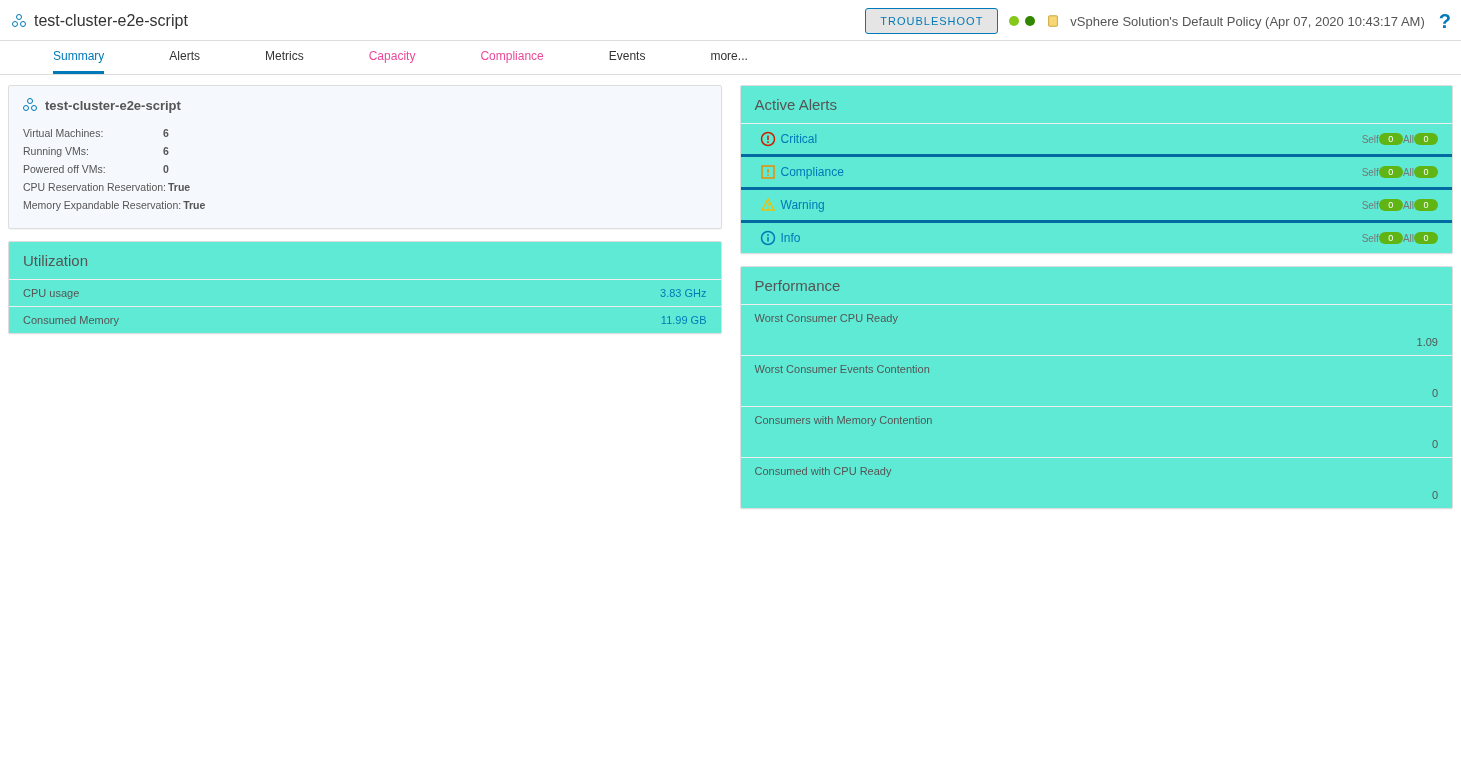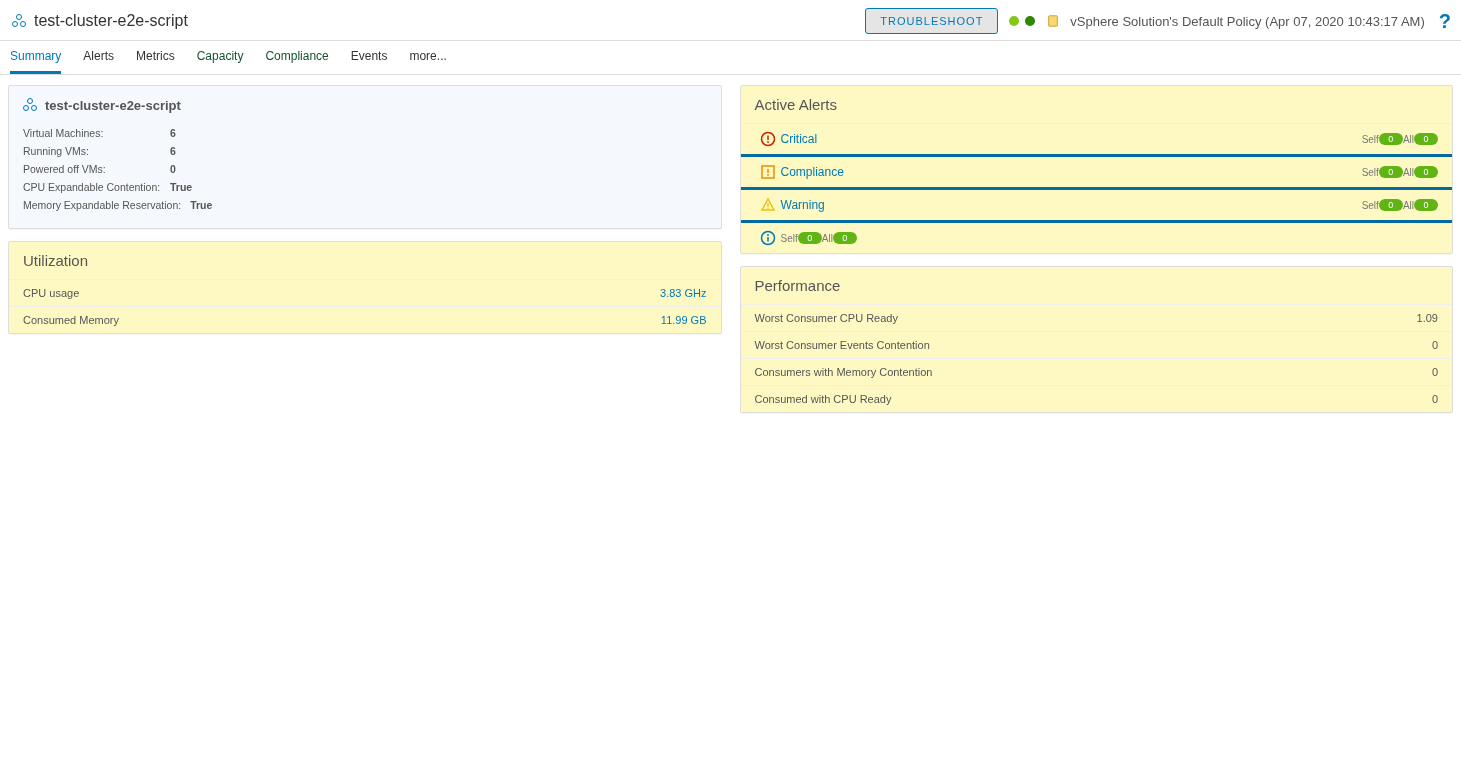--- a/index.html
+++ b/index.html
@@ -8,39 +8,39 @@
 .title-row { display: flex; align-items: center; gap: 6px; flex: 1; }
 .cluster-icon-svg { width: 18px; height: 18px; }
 .title { font-size: 16px; color: #333; font-weight: 400; }
 .header-right { display: flex; align-items: center; gap: 10px; }
 .troubleshoot-btn { border: 1px solid #0079b8; color: #0079b8; background: #e5e5e5; padding: 6px 14px; font-size: 11px; letter-spacing: 1px; cursor: pointer; border-radius: 3px; }
 .status-dots { display: flex; gap: 4px; align-items: center; }
 .policy-icon { width: 14px; height: 14px; }
 .policy-text { font-size: 13px; color: #555; }
 .help-icon { font-size: 20px; color: #0079b8; font-weight: bold; cursor: pointer; margin-left: 4px; }
 .tabs { display: flex; gap: 22px; padding: 8px 10px 0; border-bottom: 1px solid #ddd; }
-.tab { font-size: 12px; color: #333; padding-bottom: 8px; cursor: pointer; border-bottom: 3px solid transparent; }
+.tab { font-size: 12px; color: #333; padding-bottom: 8px; cursor: pointer; border-bottom: 3px solid transparent; margin-left: 43px; }
 .tab.active { color: #0079b8; border-bottom-color: #0079b8; }
-.tab.disabled { color: #14532d; cursor: default; }
+.tab.disabled { color: #ec4899; cursor: default; }
 .content { display: flex; gap: 18px; padding: 10px 8px; align-items: flex-start; }
 .col { flex: 1; display: flex; flex-direction: column; gap: 12px; }
-.panel { border: 1px solid #ddd; border-radius: 2px; background: #fef9c3; box-shadow: 0 1px 1px rgba(0,0,0,0.04); }
+.panel { border: 1px solid #ddd; border-radius: 2px; background: #5eead4; box-shadow: 0 1px 1px rgba(0,0,0,0.04); }
 .panel.blue-bg { background: #f5f8fc; }
 .panel-header { padding: 10px 14px; font-size: 15px; color: #555; font-weight: 400; border-bottom: 1px solid #eee; }
 .panel-title-row { display: flex; align-items: center; gap: 6px; padding: 10px 12px 6px; }
 .panel-title-row .cluster-icon-svg { width: 18px; height: 18px; }
 .panel-title-text { font-size: 13px; font-weight: 600; color: #555; }
 .stats { padding: 4px 14px 14px; }
-.stat-row { display: flex; gap: 9px; font-size: 10.5px; color: #555; padding: 3px 0; }
+.stat-row { display: flex; gap: 2px; font-size: 10.5px; color: #555; padding: 3px 0; }
 .stat-label { min-width: 138px; }
 .stat-value { font-weight: 600; }
 .util-row, .perf-row { display: flex; justify-content: space-between; align-items: flex-start; padding: 7px 14px; border-bottom: 1px solid #eee; font-size: 11px; color: #555; }
 .util-row:last-child, .perf-row:last-child { border-bottom: none; }
 .util-value { color: #0079b8; font-size: 11px; }
-.perf-value { color: #555; font-size: 11px; }
+.perf-value { color: #555; font-size: 11px; margin-top: 24px; }
 .alert-row { display: flex; align-items: center; padding: 7px 14px; border-bottom: 3px solid #0369a1; }
 .alert-row:last-child { border-bottom: none; }
 .alert-icon-wrap { width: 26px; display: flex; justify-content: center; }
 .alert-label { flex: 1; font-size: 12px; color: #0079b8; cursor: pointer; }
 .alert-counts { display: flex; align-items: center; }
 .count-label { font-size: 10px; color: #777; }
 .pill { background: #60b515; color: #fff; font-size: 9px; padding: 1px 8px; border-radius: 8px; min-width: 24px; text-align: center; display: inline-block; }
 svg { display: block; }
 </style>
 </head>
@@ -102,21 +102,21 @@
           </div>
         <div class="stat-row">
             <span class="stat-label">Running VMs:</span>
             <span class="stat-value">6</span>
           </div>
         <div class="stat-row">
             <span class="stat-label">Powered off VMs:</span>
             <span class="stat-value">0</span>
           </div>
         <div class="stat-row">
-            <span class="stat-label">CPU Expandable Contention:</span>
+            <span class="stat-label">CPU Reservation Reservation:</span>
             <span class="stat-value">True</span>
           </div>
         <div class="stat-row">
             <span class="stat-label">Memory Expandable Reservation:</span>
             <span class="stat-value">True</span>
           </div>
       </div>
     </div>
 
     <div class="panel">
@@ -190,20 +190,21 @@
       </div>
 
       <div class="alert-row">
         <div class="alert-icon-wrap">
             <svg width="16" height="16" viewBox="0 0 16 16">
               <circle cx="8" cy="8" r="6.5" fill="none" stroke="#0079b8" stroke-width="1.5"></circle>
               <circle cx="8" cy="5" r="0.9" fill="#0079b8"></circle>
               <line x1="8" y1="7" x2="8" y2="11.5" stroke="#0079b8" stroke-width="1.5"></line>
             </svg>
           </div>
+        <span class="alert-label">Info</span>
         <div class="alert-counts">
           <span class="count-label">Self</span>
           <span class="pill">0</span>
           <span class="count-label">All</span>
           <span class="pill">0</span>
         </div>
       </div>
     </div>
 
     <div class="panel">

